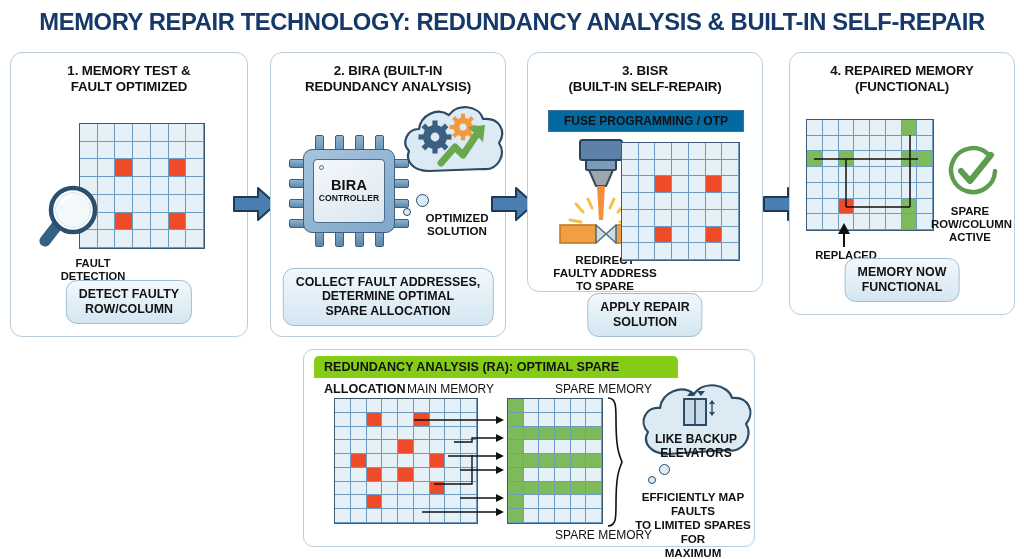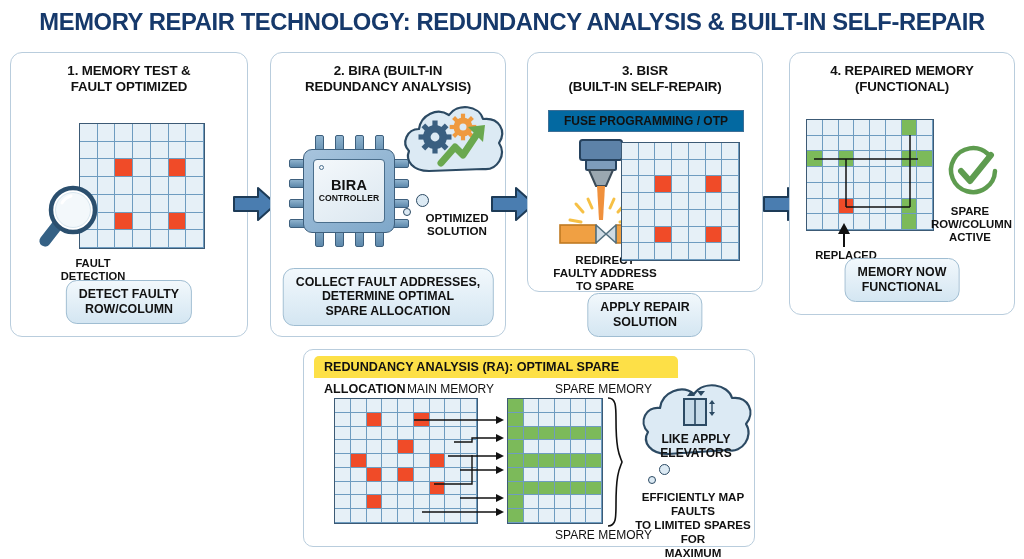--- a/index.html
+++ b/index.html
@@ -88,21 +88,21 @@
     line-height: 20px;
   }
 
   
   .bpanel {
     position: absolute;
     background: #fff; border: 1.6px solid #b9cddd; border-radius: 10px;
   }
   .bp-head {
     position: absolute;
-    background: #fde047;
+    background: #84cc16;
     border-radius: 5px 5px 0 0;
     font-size: 12.6px; font-weight: bold; color: #111;
     line-height: 22px; padding-left: 10px;
   }
   .bp-lbl { position: absolute; font-size: 12px; font-weight: normal; color: #111; text-align: right; padding-left: 25px; }
   .bp-txt { position: absolute; font-size: 11.6px; font-weight: bold; color: #111; line-height: 14px; text-align: center; }
 
   svg { display: block; overflow: visible; }
 </style>
 </head>
@@ -681,21 +681,21 @@
     <svg class="conn" style="left:374px; top:40px;" width="40" height="36" viewBox="0 0 40 36">
       <rect x="6" y="9" width="22" height="26" fill="#c6dae8" stroke="#2c4a63" stroke-width="2"></rect>
       <line x1="17" y1="9" x2="17" y2="35" stroke="#2c4a63" stroke-width="1.6"></line>
       <path d="M9 6 L13 1 L17 6 Z" fill="#2c4a63"></path>
       <path d="M19 1 L23 6 L27 1 Z" fill="#2c4a63"></path>
       <path d="M31 14 L34 10 L37 14 Z" fill="#2c4a63"></path>
       <path d="M31 22 L34 26 L37 22 Z" fill="#2c4a63"></path>
       <line x1="34" y1="14" x2="34" y2="22" stroke="#2c4a63" stroke-width="1.4"></line>
     </svg>
     <div class="bp-txt" style="left:336px; top:82px; width:112px; font-size:12px;">
-      <div>LIKE APPLY</div>
+      <div>LIKE BACKUP</div>
       <div>ELEVATORS</div>
     </div>
     <div class="bubble-dot" style="left:355px; top:114px; width:11px; height:11px;"></div>
     <div class="bubble-dot" style="left:344px; top:126px; width:8px; height:8px;"></div>
 
     <div class="bp-txt" style="left:326px; top:140px; width:126px;">
       <div>EFFICIENTLY MAP FAULTS</div>
       <div>TO LIMITED SPARES FOR</div>
       <div>MAXIMUM COVERAGE</div>
     </div>

